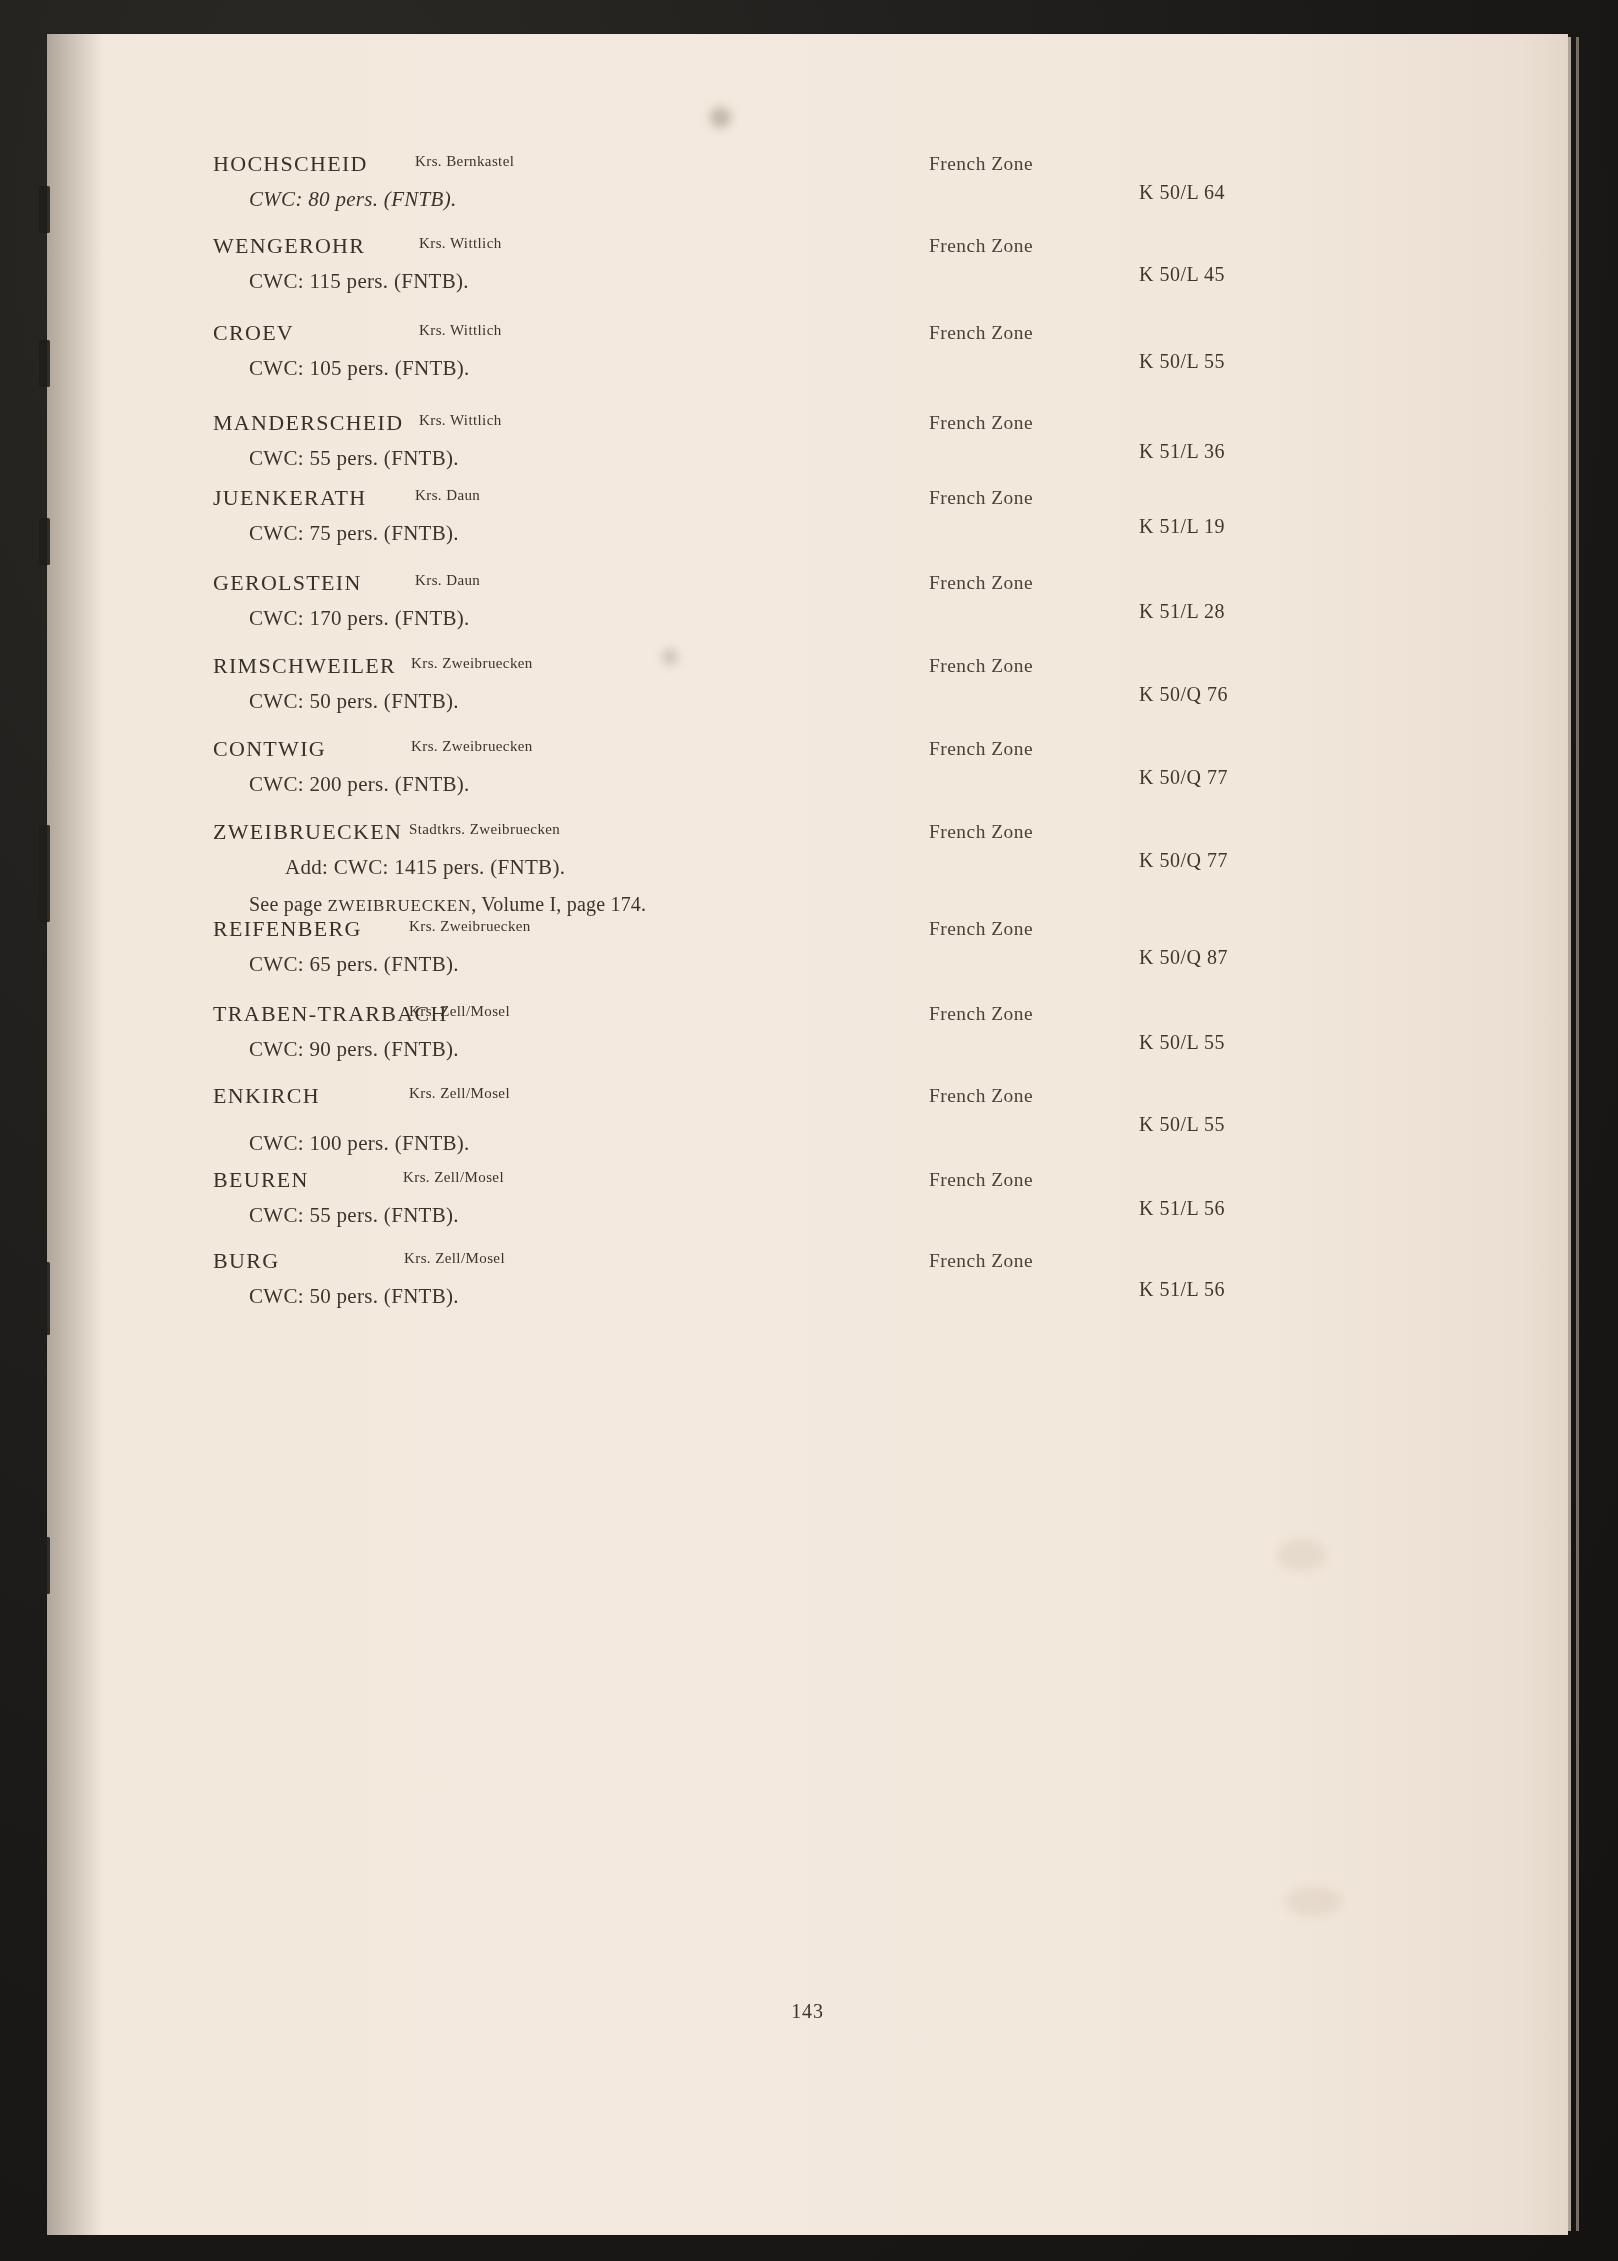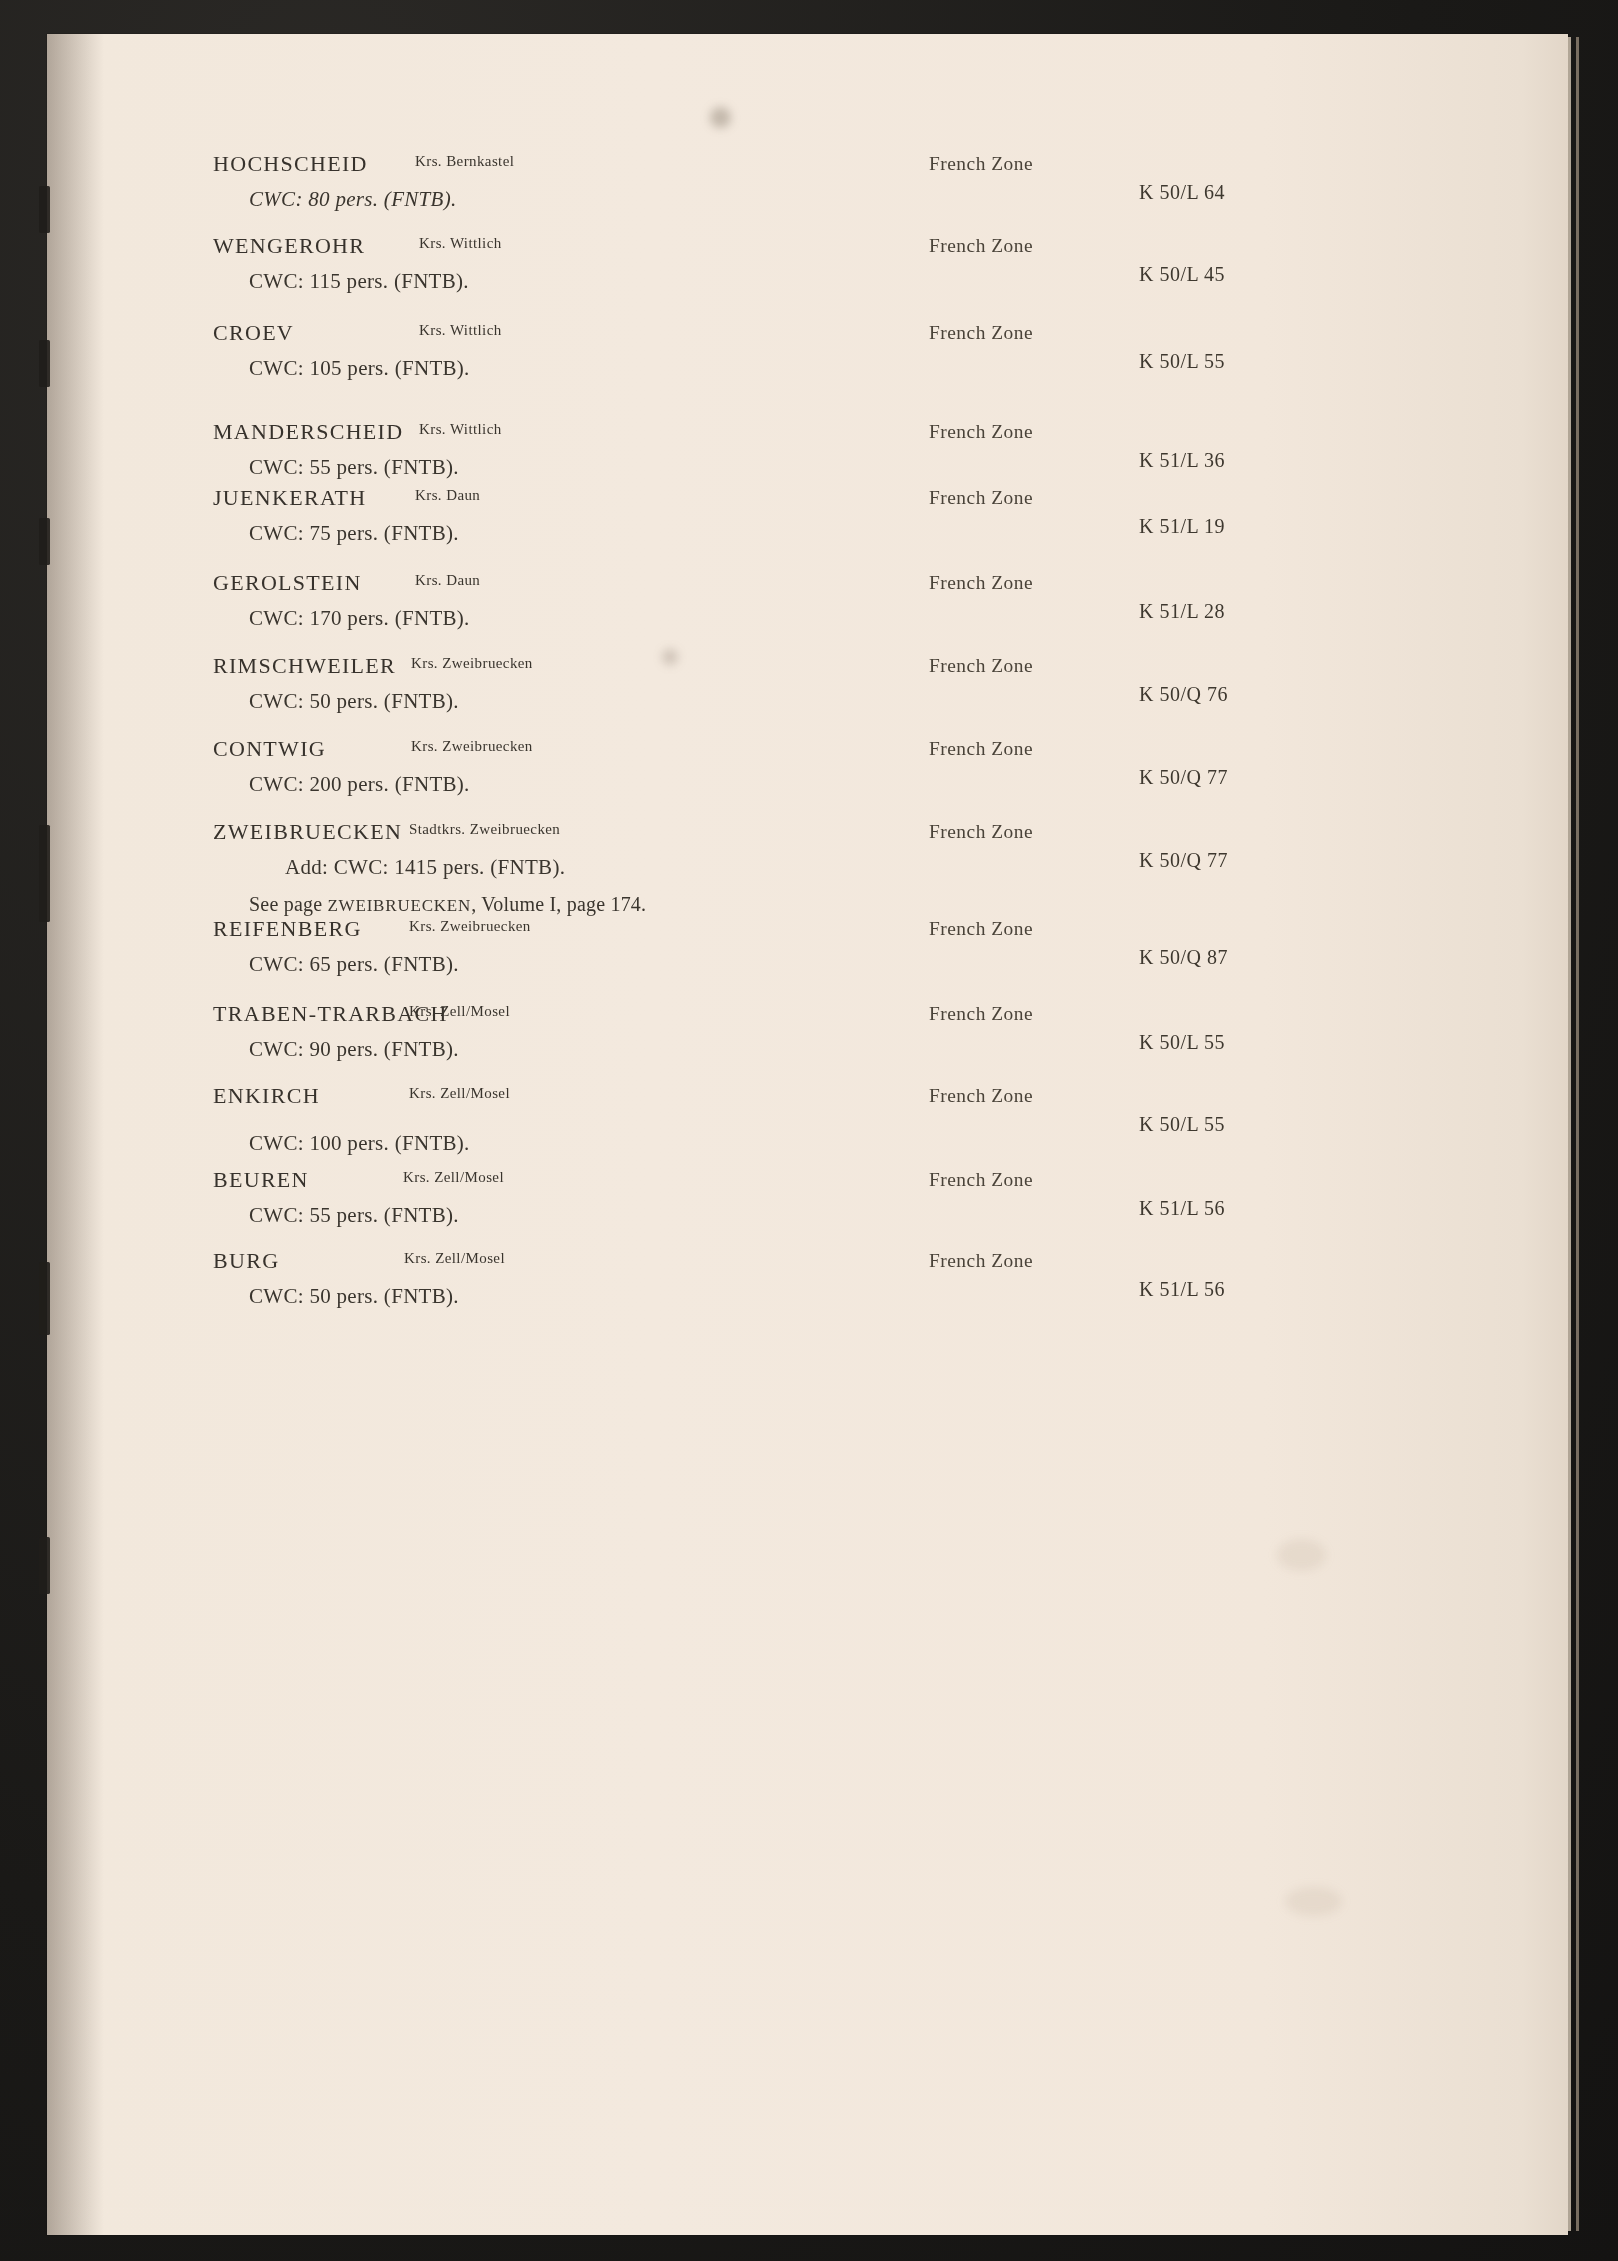--- a/index.html
+++ b/index.html
@@ -191,21 +191,21 @@
       </div>
       <div class="entry" style="top: 286px;">
         <div class="row1">
           <div class="place">CROEV</div>
           <div class="kreis" style="left: 267px;">Krs. Wittlich</div>
           <div class="zone">French Zone</div>
           <div class="code">K 50/L 55</div>
         </div>
         <div class="cwc" style="top: 36px;">CWC:  105 pers. (FNTB).</div>
       </div>
-      <div class="entry" style="top: 385px; text-align: center;">
+      <div class="entry" style="top: 376px; text-align: center;">
         <div class="row1">
           <div class="place">MANDERSCHEID</div>
           <div class="kreis" style="left: 267px;">Krs. Wittlich</div>
           <div class="zone">French Zone</div>
           <div class="code">K 51/L 36</div>
         </div>
         <div class="cwc" style="top: 36px;">CWC:  55 pers. (FNTB).</div>
       </div>
       <div class="entry" style="top: 451px;">
         <div class="row1">
@@ -293,20 +293,21 @@
         <div class="row1">
           <div class="place">BURG</div>
           <div class="kreis" style="left: 252px;">Krs. Zell/Mosel</div>
           <div class="zone">French Zone</div>
           <div class="code">K 51/L 56</div>
         </div>
         <div class="cwc" style="top: 36px;">CWC:  50 pers. (FNTB).</div>
       </div>
     </div>
 
+  <div class="folio">143</div>
 </div>
 
 <div class="edge1"></div>
 <div class="edge2"></div>
 <div class="binding"></div>
 
 <div class="thread" style="top:186px;"></div>
 <div class="thread" style="top:340px;"></div>
 <div class="thread" style="top:518px;"></div>
 <div class="thread" style="top:825px; height:97px;"></div>

